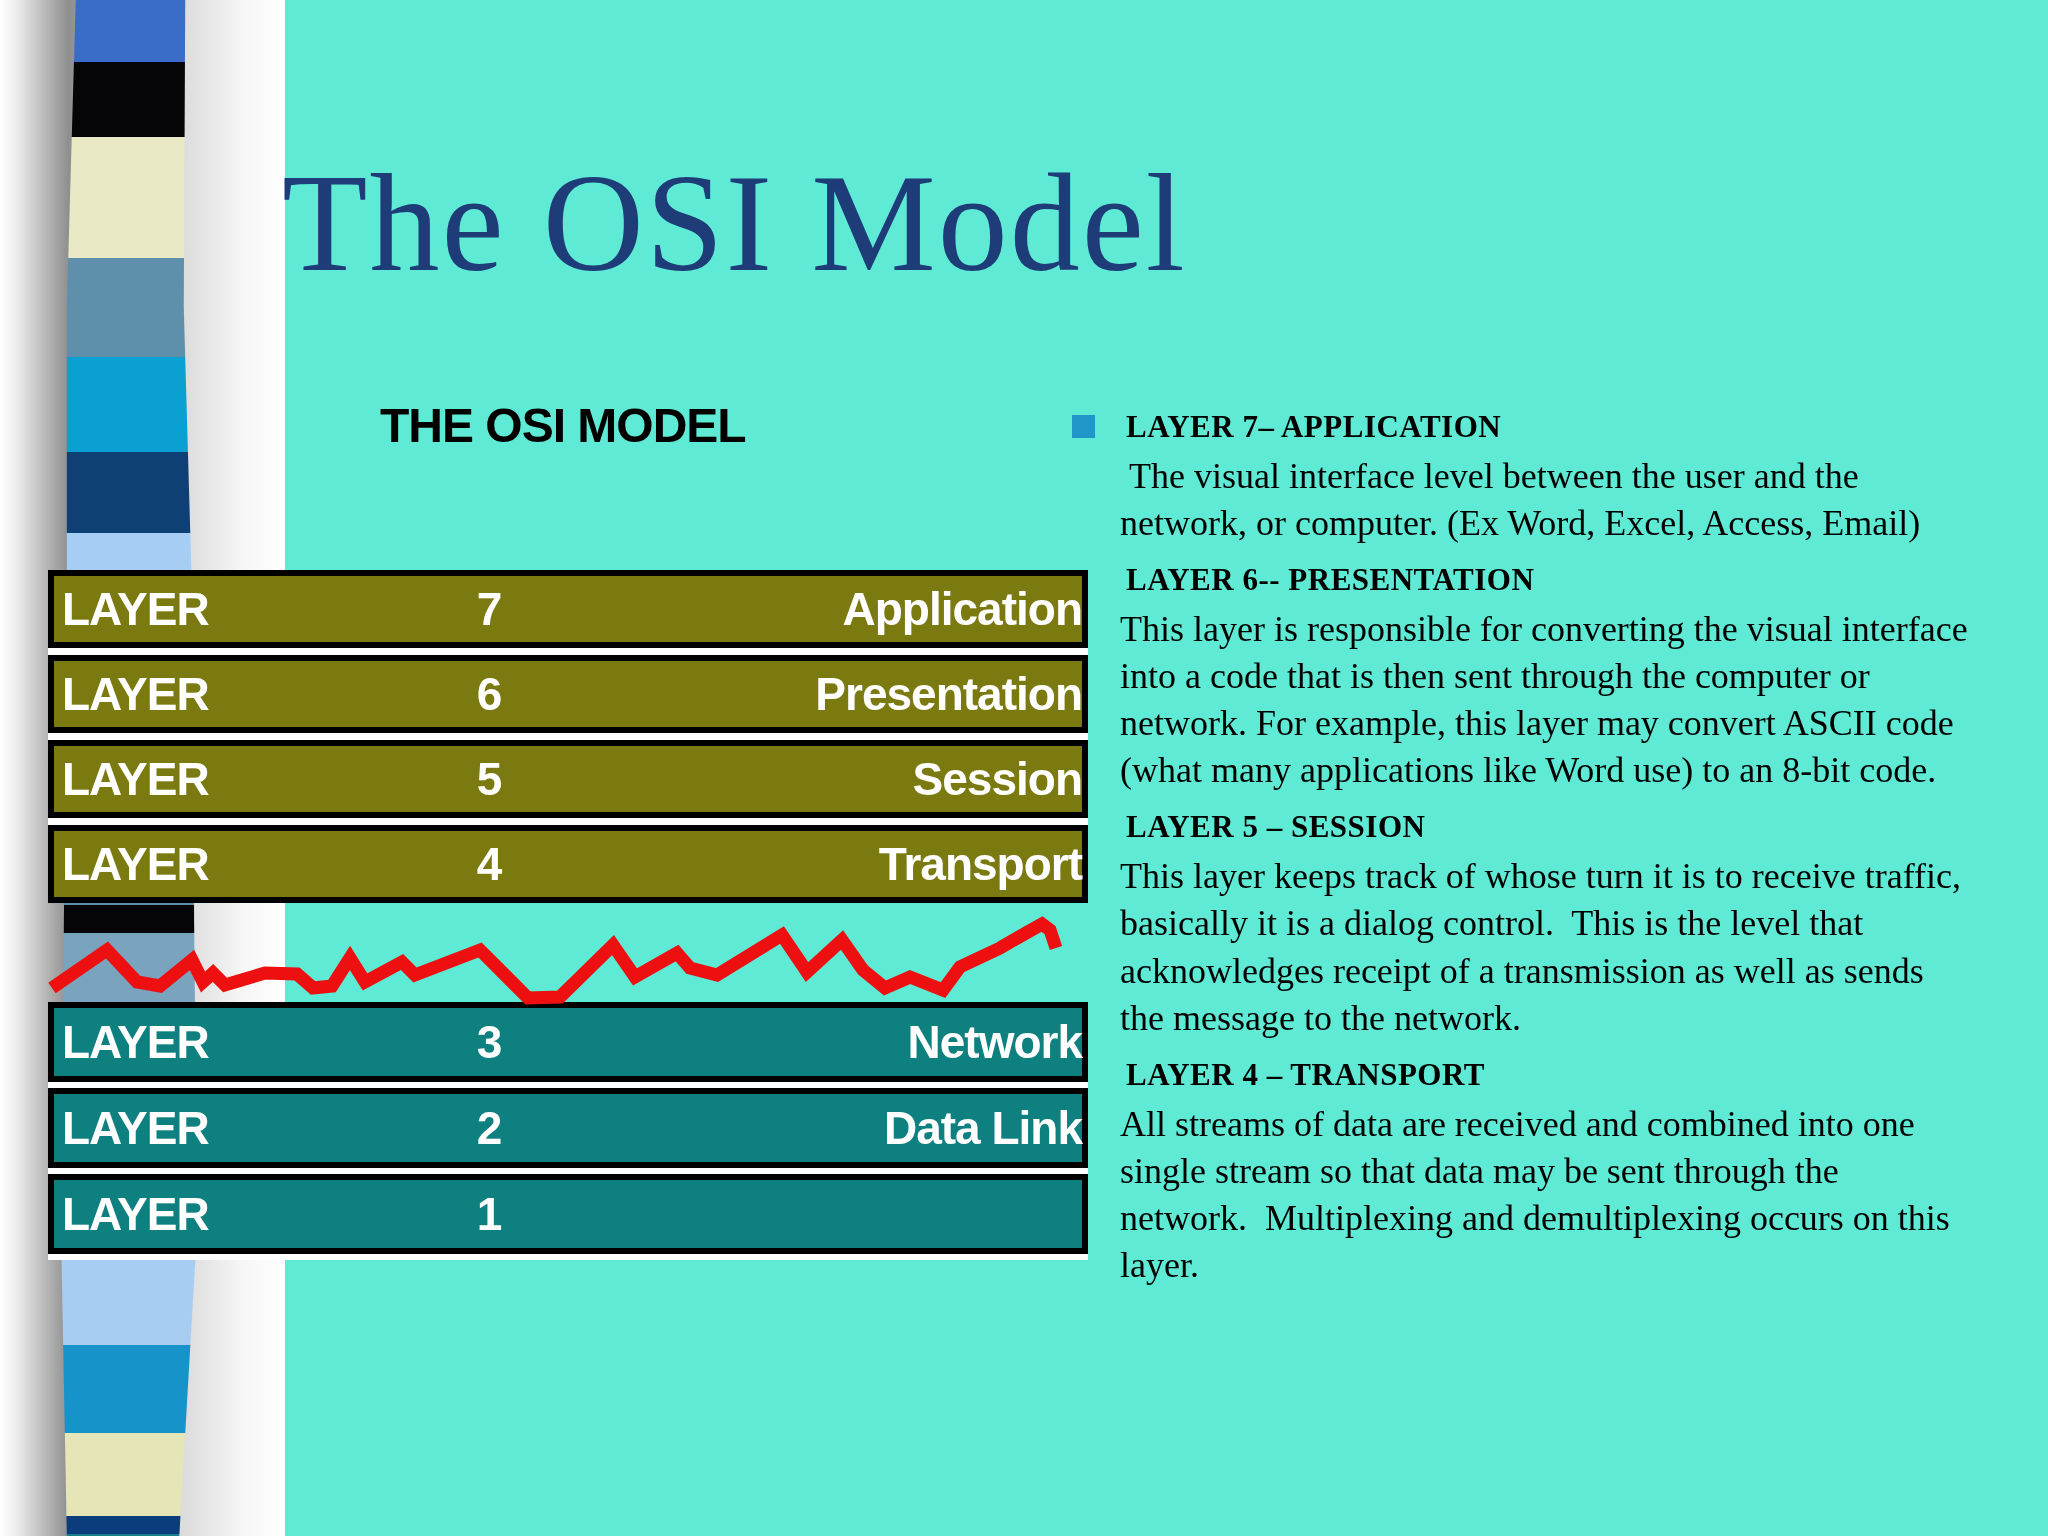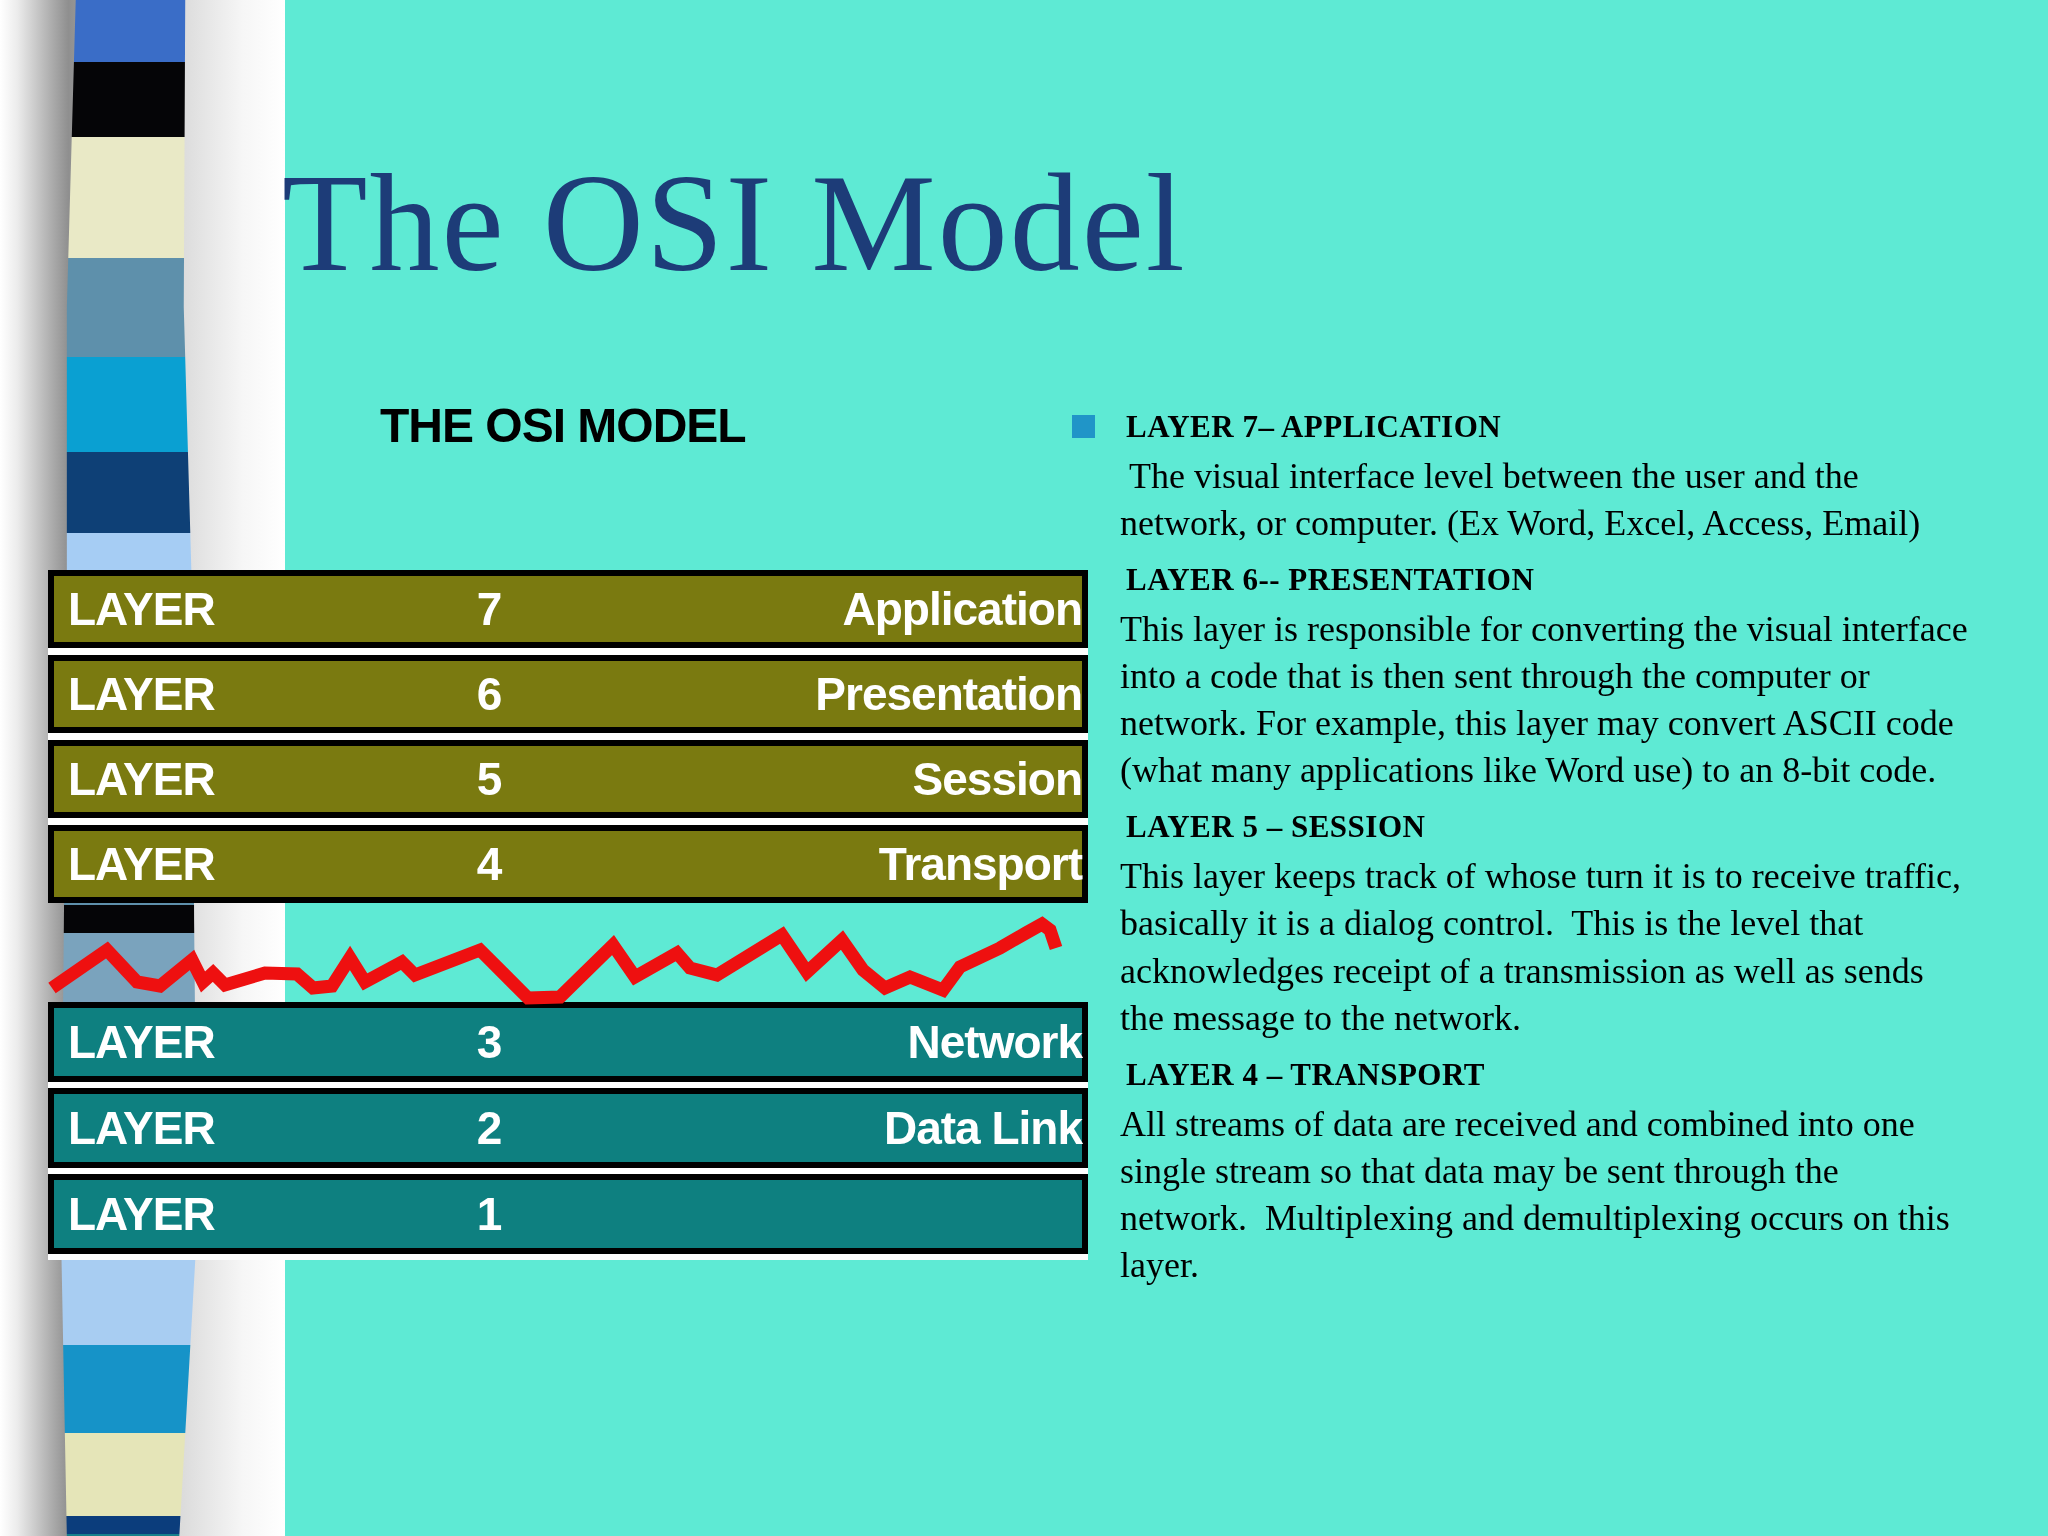--- a/index.html
+++ b/index.html
@@ -30,21 +30,21 @@
   .osi-table{position:absolute;left:48px;width:1040px;background:#ffffff;}
   .osi-table.upper{top:570px;}
   .osi-table.lower{top:1002px;}
   .row{box-sizing:border-box;border:6px solid #000;height:78px;margin-bottom:7px;
        display:grid;grid-template-columns:320px 230px 1fr;align-items:center;}
   .osi-table.lower .row{height:80px;margin-bottom:6px;}
   .row:last-child{margin-bottom:0;}
   .row.olive{background:#7a7a10;}
   .row.teal{background:#0e8080;}
   .cell{color:#fff;font-size:46px;font-weight:700;letter-spacing:-1px;line-height:1;}
-  .cell.label{padding-left:14px;}
+  .cell.label{padding-left:8px;}
   .cell.num{justify-self:center;}
   .cell.name{padding-left:140px;text-align:right;}
 
   .squiggle-svg{position:absolute;left:0;top:0;width:2048px;height:1536px;pointer-events:none;}
 
   .sections{position:absolute;left:1108px;top:408px;width:852px;margin-left:12px;}
   .section{position:relative;}
   .sec-heading{font-family:"Liberation Serif",serif;font-weight:700;color:#000;
     font-size:31px;line-height:1.25;margin:14px 0 6px 6px;letter-spacing:.5px;white-space:nowrap;}
   .section:first-child .sec-heading{margin-top:0;}

